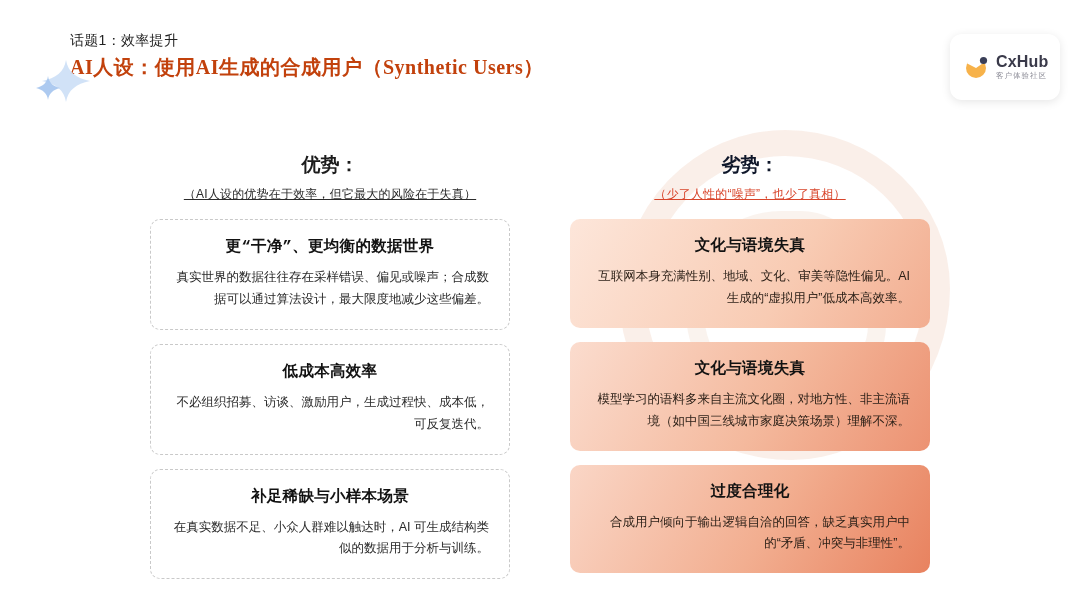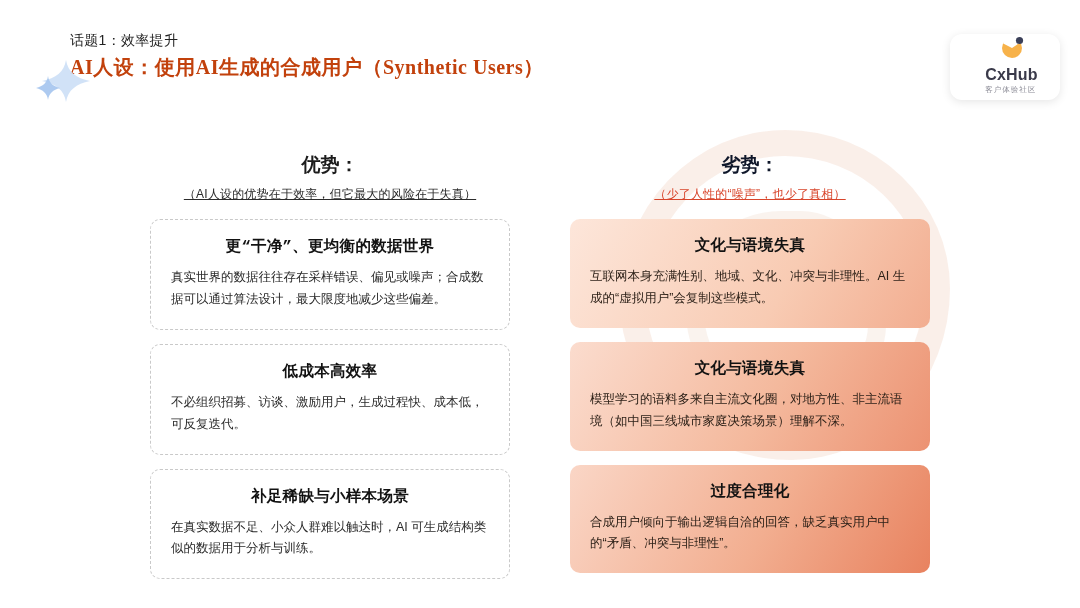--- a/index.html
+++ b/index.html
@@ -85,21 +85,20 @@
     height: 66px;
     background: #ffffff;
     border-radius: 12px;
     box-shadow: 0 2px 10px rgba(0,0,0,0.10);
     display: flex;
     align-items: center;
     gap: 7px;
     padding-left: 13px;
     box-sizing: border-box;
     z-index: 5;
-    flex-direction: column;
   }
   .logo-mark {
     width: 26px;
     height: 26px;
     flex: 0 0 26px;
     position: relative;
   }
   .logo-text { line-height: 1.05; }
   .logo-name {
     font-size: 16px;
@@ -170,21 +169,21 @@
   .card-title {
     text-align: center;
     font-family: Liberation Mono, monospace;
     font-weight: bold;
     font-size: 15.5px;
     color: #121212;
     margin: 0 0 10px 0;
     letter-spacing: 0.3px;
   }
   .card-body {
-    text-align: left;
+    text-align: right;
     font-size: 12.5px;
     line-height: 1.75;
     color: #2a2a2a;
     margin: 0;
   }
   .card-con .card-body { color: #2d2118; }
 </style>
 </head>
 <body>
 
@@ -236,21 +235,21 @@
       <div class="card-body">在真实数据不足、小众人群难以触达时，AI 可生成结构类似的数据用于分析与训练。</div>
     </div>
   </div>
 
   <div class="col col-right">
     <div class="col-heading cons">劣势：</div>
     <div class="col-subnote cons">（少了人性的“噪声”，也少了真相）</div>
 
     <div class="card card-con c1">
       <div class="card-title">文化与语境失真</div>
-      <div class="card-body">互联网本身充满性别、地域、文化、冲突与非理性。AI 生成的“虚拟用户”会复制这些模式。</div>
+      <div class="card-body">互联网本身充满性别、地域、文化、审美等隐性偏见。AI 生成的“虚拟用户”低成本高效率。</div>
     </div>
 
     <div class="card card-con c2">
       <div class="card-title">文化与语境失真</div>
       <div class="card-body">模型学习的语料多来自主流文化圈，对地方性、非主流语境（如中国三线城市家庭决策场景）理解不深。</div>
     </div>
 
     <div class="card card-con c3">
       <div class="card-title">过度合理化</div>
       <div class="card-body">合成用户倾向于输出逻辑自洽的回答，缺乏真实用户中的“矛盾、冲突与非理性”。</div>

